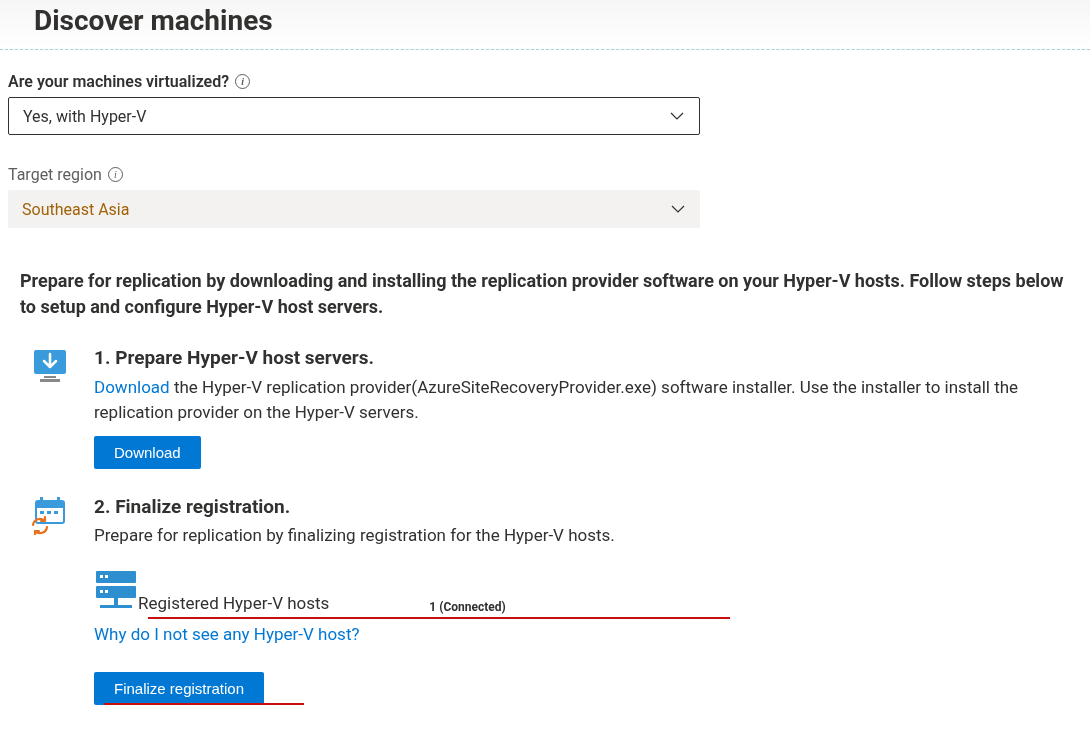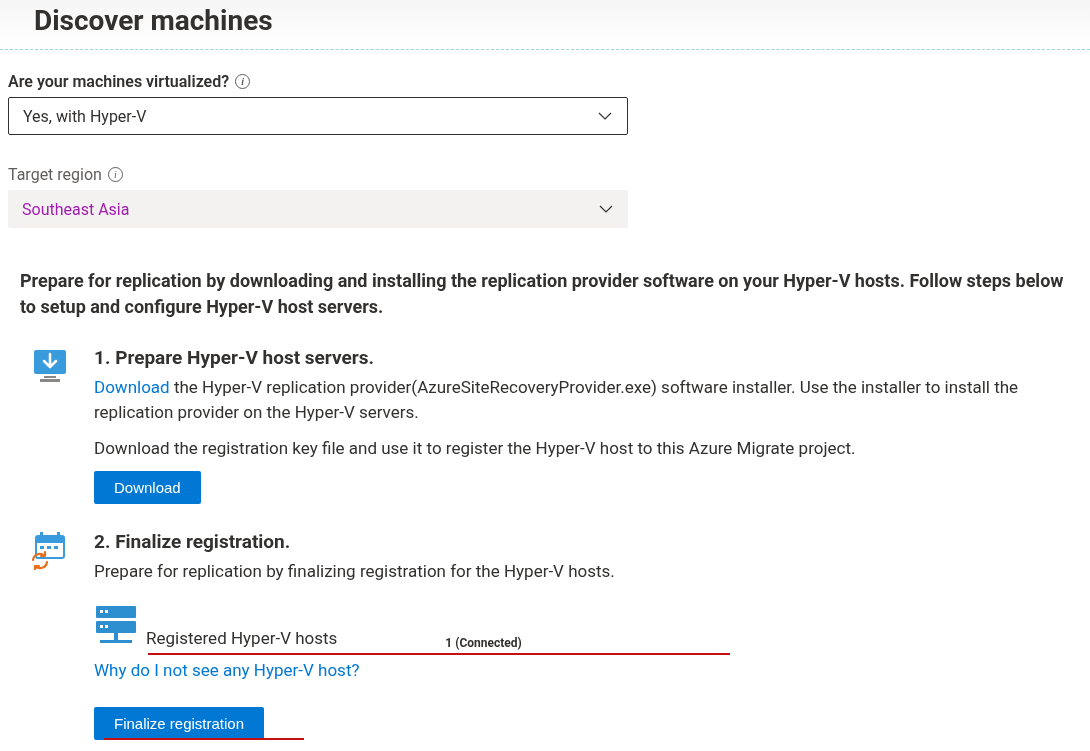--- a/index.html
+++ b/index.html
@@ -39,36 +39,36 @@
     border: 1px solid #605e5c;
     border-radius: 50%;
     font-size: 10px;
     align-items: center; justify-content: center;
     color: #605e5c;
     font-style: italic;
     font-family: serif;
     line-height: 1;
   }
   .select {
-    width: 620px;
+    width: 692px;
     height: 38px;
     border: 1px solid #323130;
     border-radius: 2px;
     display: flex;
     align-items: center;
     justify-content: space-between;
     padding: 0 14px;
     font-size: 16px;
     background: #ffffff;
     cursor: pointer;
   }
   .select.disabled {
     border: none;
     background: #f3f2f1;
-    color: #a21caf;
+    color: #a16207;
     cursor: default;
   }
   .chev { display: inline-flex; }
   .section-gap { height: 30px; }
   .intro { padding: 10px 12px 0 12px; font-size: 18px; font-weight: 700; line-height: 1.45; }
   .steps { padding: 10px 0 0 18px; }
   .step {
     display: flex;
     align-items: flex-start;
     gap: 20px;
@@ -92,21 +92,20 @@
     border: none;
     padding: 8px 20px;
     font-size: 15px;
     border-radius: 2px;
     cursor: pointer;
     margin-top: 10px;
   }
   .reg-row {
     display: flex;
     align-items: flex-end;
-    gap: 8px;
     margin-top: 20px;
     position: relative;
   }
   .reg-label { font-size: 17px; }
   .reg-value { font-size: 12px; font-weight: 700; margin-left: 100px; }
   .red-underline {
     position: absolute;
     left: 54px;
     bottom: -3px;
     width: 582px;
@@ -181,21 +180,20 @@
             <rect x="14" y="30" width="12" height="2" fill="#8a8886"></rect>
             <rect x="10" y="33" width="20" height="3" fill="#8a8886"></rect>
             <path d="M20 8 L20 20 M14 15 L20 21 L26 15" stroke="#ffffff" stroke-width="2.5" fill="none" stroke-linecap="round" stroke-linejoin="round"></path>
           </svg>
         </div>
         <div class="step-body">
           <div class="step-title">1. Prepare Hyper-V host servers.</div>
           <div>
             <a class="link">Download</a><span> the Hyper-V replication provider(AzureSiteRecoveryProvider.exe) software installer. Use the installer to install the replication provider on the Hyper-V servers.</span>
           </div>
-          <div style="margin-top:10px">Download the registration key file and use it to register the Hyper-V host to this Azure Migrate project.</div>
           <button class="btn">Download</button>
         </div>
       </div>
 
       <div class="step">
         <div class="step-icon">
           <svg width="40" height="40" viewBox="0 0 40 40">
             <rect x="6" y="6" width="28" height="22" rx="2" fill="none" stroke="#3a9bdc" stroke-width="2"></rect>
             <rect x="6" y="6" width="28" height="7" fill="#3a9bdc"></rect>
             <rect x="10" y="2" width="3" height="7" fill="#3a9bdc"></rect>

